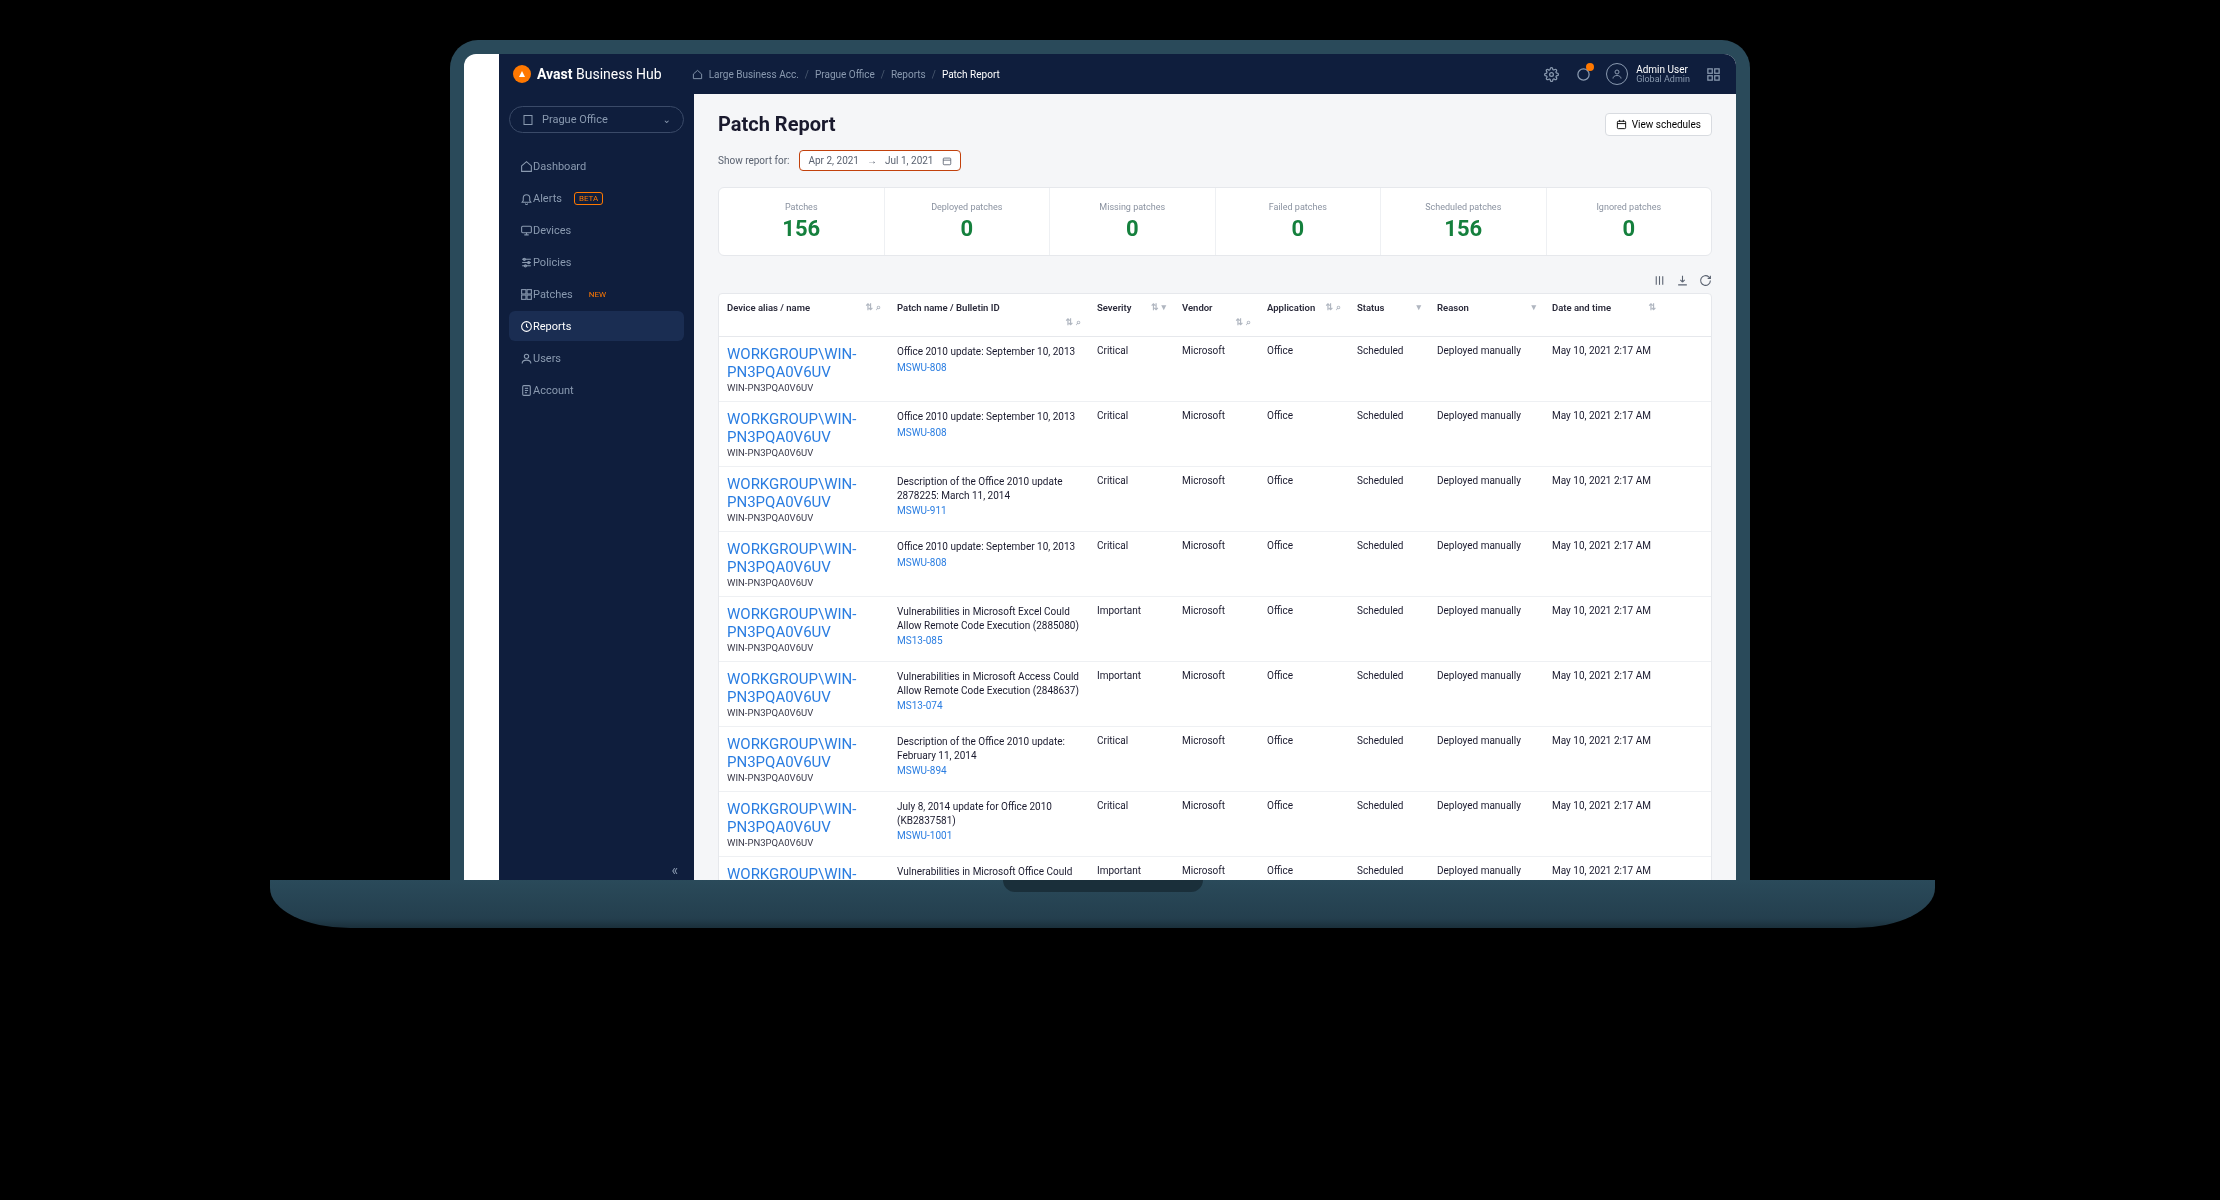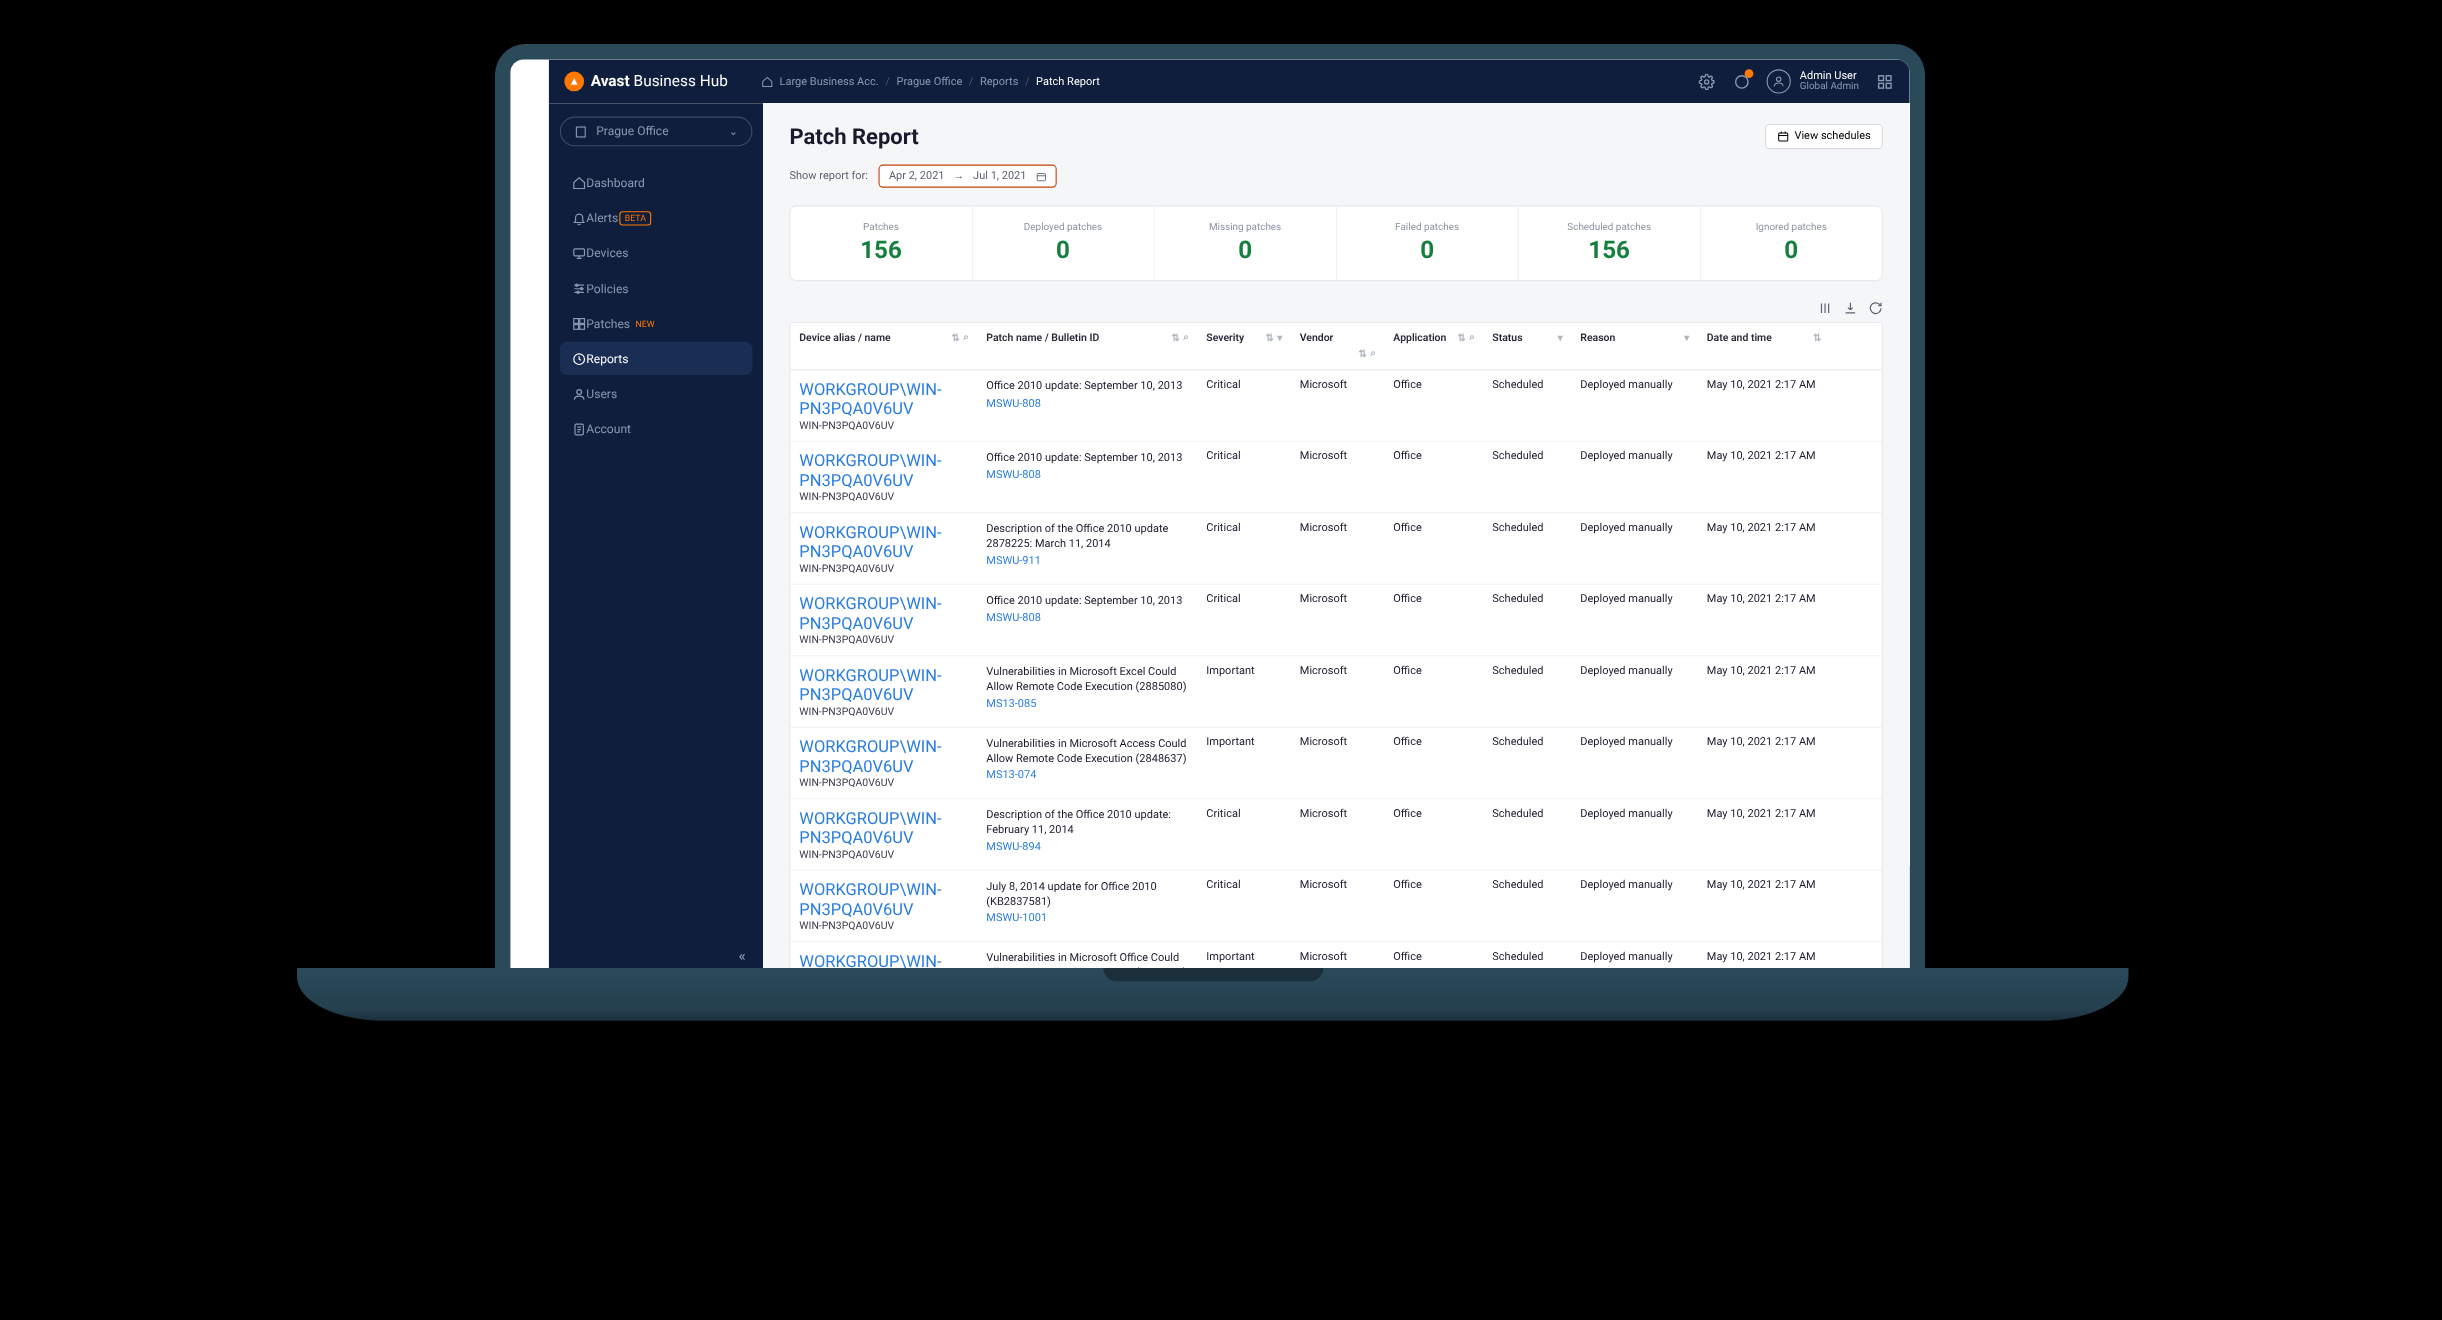--- a/index.html
+++ b/index.html
@@ -30,21 +30,21 @@
 .user-name { font-size: 10px; color: #fff; }
 .user-role { font-size: 9px; color: #8a9ab0; }
 
 
 .body-row { display: flex; flex: 1; min-height: 0; }
 .sidebar { width: 195px; background: #0f1e3d; color: #8a9ab0; padding: 12px 10px; display: flex; flex-direction: column; font-size: 11px; }
 .site-select { border: 1px solid #3a4a68; border-radius: 16px; padding: 6px 12px; display: flex; align-items: center; gap: 8px; margin-bottom: 18px; cursor: pointer; }
 .site-select .chev { margin-left: auto; font-size: 10px; }
 .nav-item { display: flex; align-items: center; padding: 8px 10px; border-radius: 6px; cursor: pointer; margin-bottom: 2px; }
 .nav-item.active { background: #1a2d52; color: #fff; }
-.nav-item .badge { font-size: 8px; padding: 1px 4px; border-radius: 3px; margin-left: 1px; }
+.nav-item .badge { font-size: 8px; padding: 1px 4px; border-radius: 3px; margin-left: 12px; }
 .badge-beta { color: #ff7800; border: 1px solid #ff7800; }
 .badge-new { color: #ff7800; }
 .nav-icon { width: 14px; height: 14px; display: flex; align-items: center; justify-content: center; }
 .sidebar-collapse { margin-top: auto; text-align: right; padding: 6px; cursor: pointer; font-size: 14px; }
 
 
 .main { flex: 1; background: #f5f6f8; overflow: auto; padding: 18px 24px; }
 .page-header { display: flex; align-items: center; margin-bottom: 14px; }
 .page-title { font-size: 20px; font-weight: 700; color: #1a1a2e; }
 .view-schedules { margin-left: auto; background: #fff; border: 1px solid #d8dbe0; border-radius: 4px; padding: 5px 10px; font-size: 10px; display: flex; align-items: center; gap: 5px; cursor: pointer; }
@@ -61,21 +61,21 @@
 
 
 .table-actions { display: flex; justify-content: flex-end; gap: 10px; font-size: 12px; color: #5a6270; margin-bottom: 6px; }
 .table-actions span { cursor: pointer; }
 .data-table { background: #fff; border: 1px solid #e6e8ec; border-radius: 4px; font-size: 10px; color: #1a1a2e; }
 .thead { display: flex; border-bottom: 1px solid #e6e8ec; font-weight: 600; font-size: 9.5px; }
 .th, .td { padding: 8px 8px; display: flex; align-items: flex-start; }
 .th { color: #2a2a3a; gap: 4px; }
 .th .sort-icons { margin-left: auto; display: flex; gap: 3px; color: #b0b6c0; font-size: 9px; }
 .col-device { width: 170px; }
-.col-patch { width: 200px; }
+.col-patch { width: 200px; flex-direction: column; }
 .col-sev { width: 85px; }
 .col-vendor { width: 85px; flex-direction: column; }
 .col-app { width: 90px; }
 .col-status { width: 80px; }
 .col-reason { width: 115px; }
 .col-date { width: 120px; }
 .trow { display: flex; border-bottom: 1px solid #eef0f3; }
 .trow:last-child { border-bottom: none; }
 .device-alias { color: #2a7de1; cursor: pointer; font-size: 15px; }
 .device-name { color: #3a3a4a; font-size: 9.5px; }

